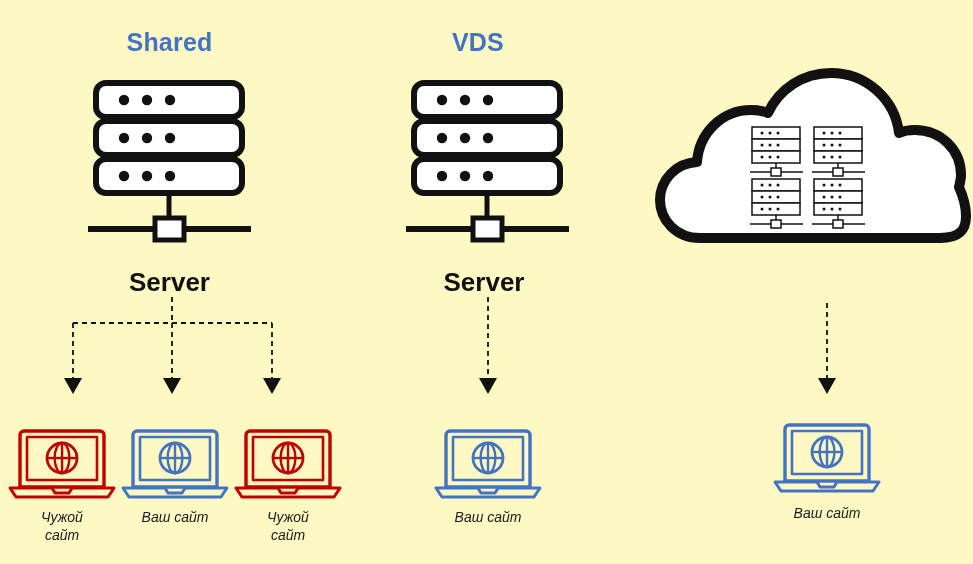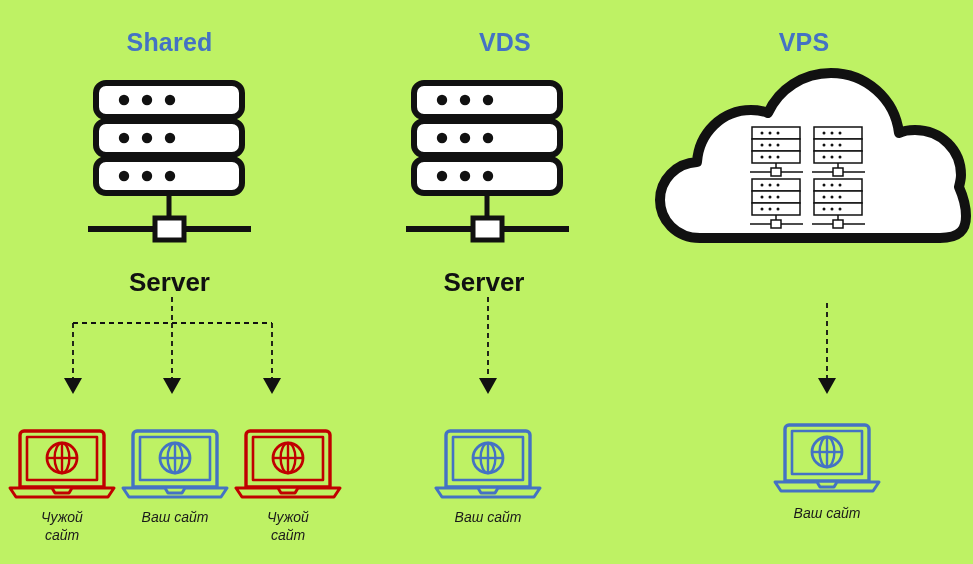--- a/index.html
+++ b/index.html
@@ -8,21 +8,21 @@
     padding: 0;
     background: #ffffff;
   }
   body {
     font-family: "Liberation Sans", "DejaVu Sans", sans-serif;
   }
   #canvas {
     position: relative;
     width: 973px;
     height: 564px;
-    background: #bef264;
+    background: #fef9c3;
     overflow: hidden;
   }
   .col-title {
     position: absolute;
     text-align: center;
     font-weight: bold;
     font-size: 25px;
     letter-spacing: 0.2px;
     color: #4472C4;
     white-space: nowrap;
@@ -55,22 +55,21 @@
   .hit {
     position: absolute;
   }
 </style>
 </head>
 <body>
 
 <div id="canvas">
 
   <div class="col-title" style="left:87px; top:28px; width:165px;">Shared</div>
-  <div class="col-title" style="left:426px; top:28px; width:158px;">VDS</div>
-  <div class="col-title" style="left:728px; top:28px; width:152px;">VPS</div>
+  <div class="col-title" style="left:399px; top:28px; width:158px;">VDS</div>
 
   <div class="node-label" style="left:87px; top:267px; width:165px;">Server</div>
   <div class="node-label" style="left:405px; top:267px; width:158px;">Server</div>
 
   <svg class="svg-layer" viewBox="0 0 973 564" xmlns="http://www.w3.org/2000/svg">
 
     <g>
       <rect x="96" y="83" width="146" height="34" rx="10" ry="10" fill="#ffffff" stroke="#111111" stroke-width="6"></rect>
       <circle cx="124" cy="100" r="5.2" fill="#111111"></circle>
       <circle cx="147" cy="100" r="5.2" fill="#111111"></circle>

